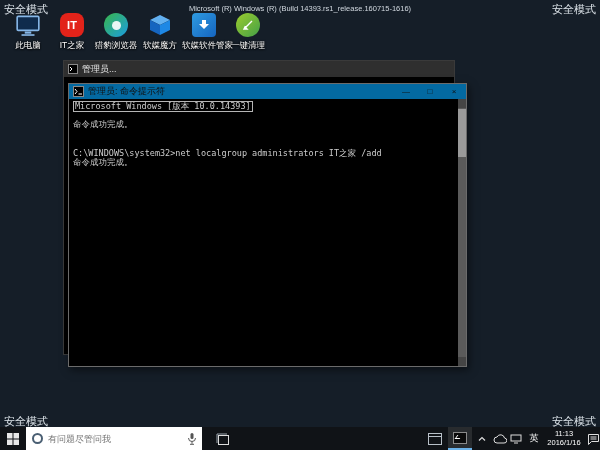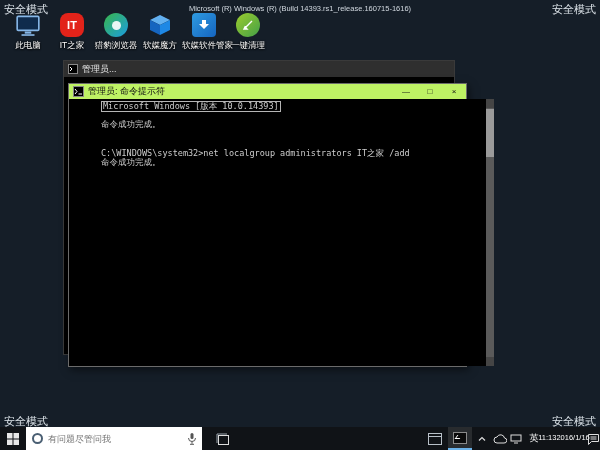--- a/index.html
+++ b/index.html
@@ -33,28 +33,28 @@
     display:flex; align-items:center; justify-content:center; }
 
   
   .win-back { position:absolute; left:63px; top:60px; width:392px; height:295px;
     background:#000; border:1px solid #3a3a3a; z-index:4; }
   .win-back-titlebar { height:16px; background:#2f2f2f; display:flex; align-items:center; padding:0 4px; }
   .win-back-title { color:#e6e6e6; font-size:9px; margin-left:4px; white-space:nowrap; overflow:hidden; }
 
   .win-front { position:absolute; left:68px; top:83px; width:399px; height:284px;
     background:#000; border:1px solid #6b6b6b; z-index:5; box-shadow:2px 3px 8px rgba(0,0,0,.5); }
-  .titlebar { height:15px; background:#bef264; display:flex; align-items:center; padding-left:4px; }
+  .titlebar { height:15px; background:#0369a1; display:flex; align-items:center; padding-left:4px; }
   .title-text { color:#111; font-size:9px; margin-left:4px; flex:1; white-space:nowrap; overflow:hidden; }
   .win-btn { width:24px; height:15px; display:flex; align-items:center; justify-content:center;
     color:#111; font-size:8px; cursor:default; }
 
   .console { position:relative; width:100%; height:267px; background:#000; overflow:hidden;
     font-family:"DejaVu Sans Mono", monospace; font-size:8.5px; color:#cccccc;
-    padding:2px 5px 0 4px;margin-left:28px; }
+    padding:2px 5px 0 4px; }
   .console-line { height:9.5px; line-height:9.5px; white-space:pre; }
   .console-line.boxed { width:fit-content; border:1px solid #b5b5b5; height:11px; padding:0 1px; margin-bottom:-1.5px; }
 
   .scrollbar { position:absolute; top:0; right:0; bottom:0; width:8px; background:#5a5a5a; }
   .scroll-arrow { position:absolute; left:0; width:8px; height:9px; background:#454545; }
   .scroll-arrow.up { top:0; } .scroll-arrow.down { bottom:0; }
   .scroll-thumb { position:absolute; left:0; top:10px; width:8px; height:48px; background:#9a9a9a; }
 
   
   .recycle { position:absolute; left:552px; top:376px; width:40px; text-align:center; z-index:2; }
@@ -72,21 +72,21 @@
   .tb-taskview { left:210px; width:24px; }
   .tb-app1 { left:424px; width:22px; }
   .tb-cmd { left:448px; width:24px; background:rgba(255,255,255,0.10); border-bottom:2px solid #6cb2e8; }
   .cmd-glyph { width:14px; height:12px; background:#0a0a0a; border:1px solid #8a8a8a; position:relative; }
   .cmd-glyph::after { content:""; position:absolute; left:2px; top:2px; width:4px; height:3px;
     border-left:1px solid #fff; border-bottom:1px solid #fff; transform:skewX(-35deg); }
   .tb-chevron { left:474px; width:16px; }
   .tb-cloud { left:492px; width:16px; }
   .tb-network { left:508px; width:16px; }
   .tb-ime { left:526px; width:16px; color:#fff; font-size:9px; }
-  .tb-clock { left:542px; width:44px; color:#fff; font-size:7.5px; line-height:8.5px; }
+  .tb-clock { left:542px; width:44px; flex-direction:column; color:#fff; font-size:7.5px; line-height:8.5px; }
   .tb-action { left:586px; width:14px; }
 
   svg { display:block; }
 </style>
 </head>
 <body>
 
 <div class="desktop">
 
   <span class="safe-label safe-tl">安全模式</span>

